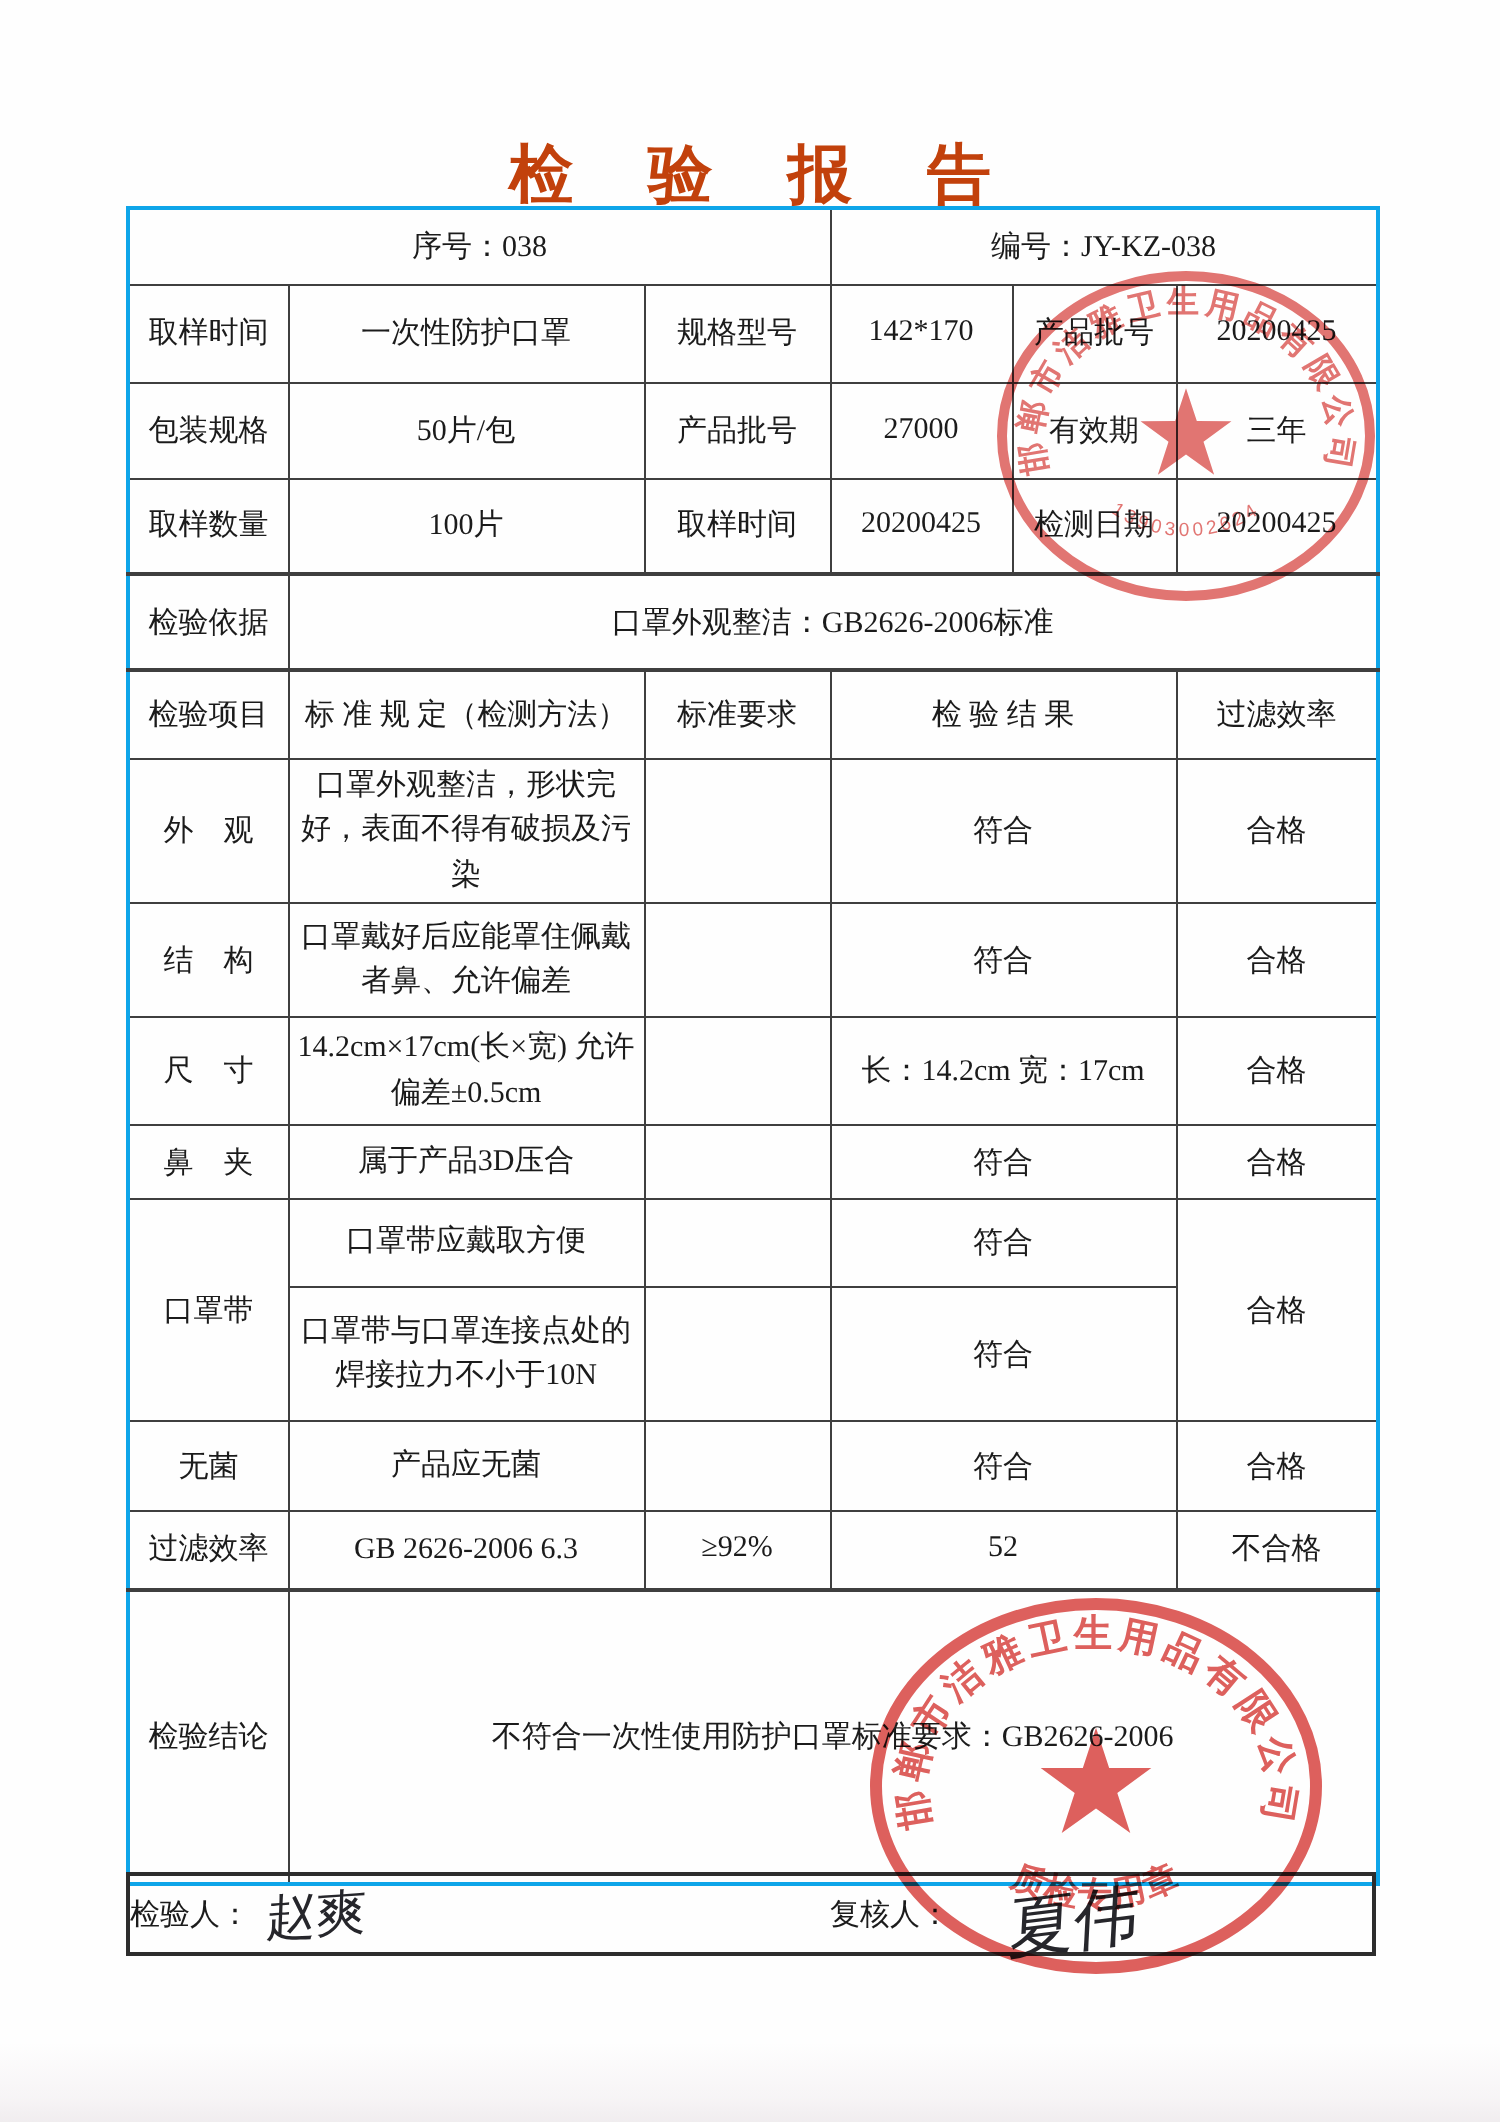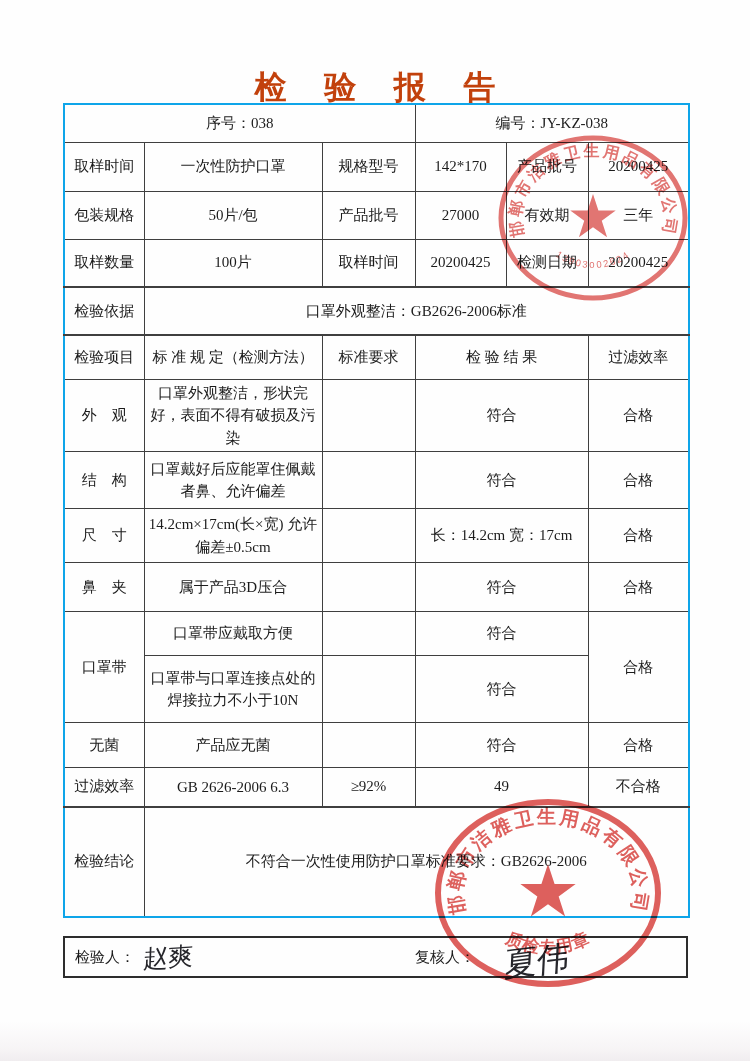--- a/index.html
+++ b/index.html
@@ -39,21 +39,21 @@
   }
   td.cell-left{text-align:left;padding-left:12px;}
   td.std{font-size:13.5px;line-height:1.5;padding:3px 8px;}
   tr.sep td{border-top-width:2px;}
   .sig-box{
     position:absolute;left:63px;top:936px;width:625px;height:42px;
     border:2px solid #2d2d2d;box-sizing:border-box;
     font-size:15px;color:#1b1b1b;
   }
   .sig-item{position:absolute;top:0;height:100%;display:flex;align-items:center;overflow:visible;}
-  .sig-inspector{left:10px;}
+  .sig-inspector{left:0;}
   .sig-reviewer{left:350px;gap:21px;}
   .handwriting{
     font-family:"DejaVu Sans",sans-serif;
     color:#26262b;margin-left:8px;white-space:nowrap;
   }
   .hw-1{font-size:25px;transform:rotate(-4deg) skewX(-6deg);}
   .hw-2{font-size:33px;transform:rotate(-7deg) skewX(-10deg);position:relative;top:4px;}
   .stamp{position:absolute;mix-blend-mode:multiply;pointer-events:none;}
   .stamp-top{left:494px;top:130px;opacity:.74;}
   .stamp-bottom{left:431px;top:796px;opacity:.85;}
@@ -132,21 +132,21 @@
         <td colspan="2">符合</td>
         <td>合格</td>
       </tr>
       <tr style="height:54px">
         <td>尺　寸</td>
         <td class="std">14.2cm×17cm(长×宽) 允许偏差±0.5cm</td>
         <td></td>
         <td colspan="2">长：14.2cm 宽：17cm</td>
         <td>合格</td>
       </tr>
-      <tr style="height:49px">
+      <tr style="height:37px">
         <td>鼻　夹</td>
         <td class="std">属于产品3D压合</td>
         <td></td>
         <td colspan="2">符合</td>
         <td>合格</td>
       </tr>
       <tr style="height:44px">
         <td rowspan="2">口罩带</td>
         <td class="std">口罩带应戴取方便</td>
         <td></td>
@@ -162,25 +162,25 @@
         <td>无菌</td>
         <td class="std">产品应无菌</td>
         <td></td>
         <td colspan="2">符合</td>
         <td>合格</td>
       </tr>
       <tr style="height:39px">
         <td>过滤效率</td>
         <td class="std">GB 2626-2006 6.3</td>
         <td>≥92%</td>
-        <td colspan="2">49</td>
+        <td colspan="2">52</td>
         <td>不合格</td>
       </tr>
 
-      <tr style="height:110px" class="sep">
+      <tr style="height:147px" class="sep">
         <td>检验结论</td>
         <td colspan="5">不符合一次性使用防护口罩标准要求：GB2626-2006</td>
       </tr>
     </tbody>
   </table>
 
   <div class="sig-box">
     <div class="sig-item sig-inspector">
       <span>检验人：</span>
       <span class="handwriting hw-1">赵爽</span>

